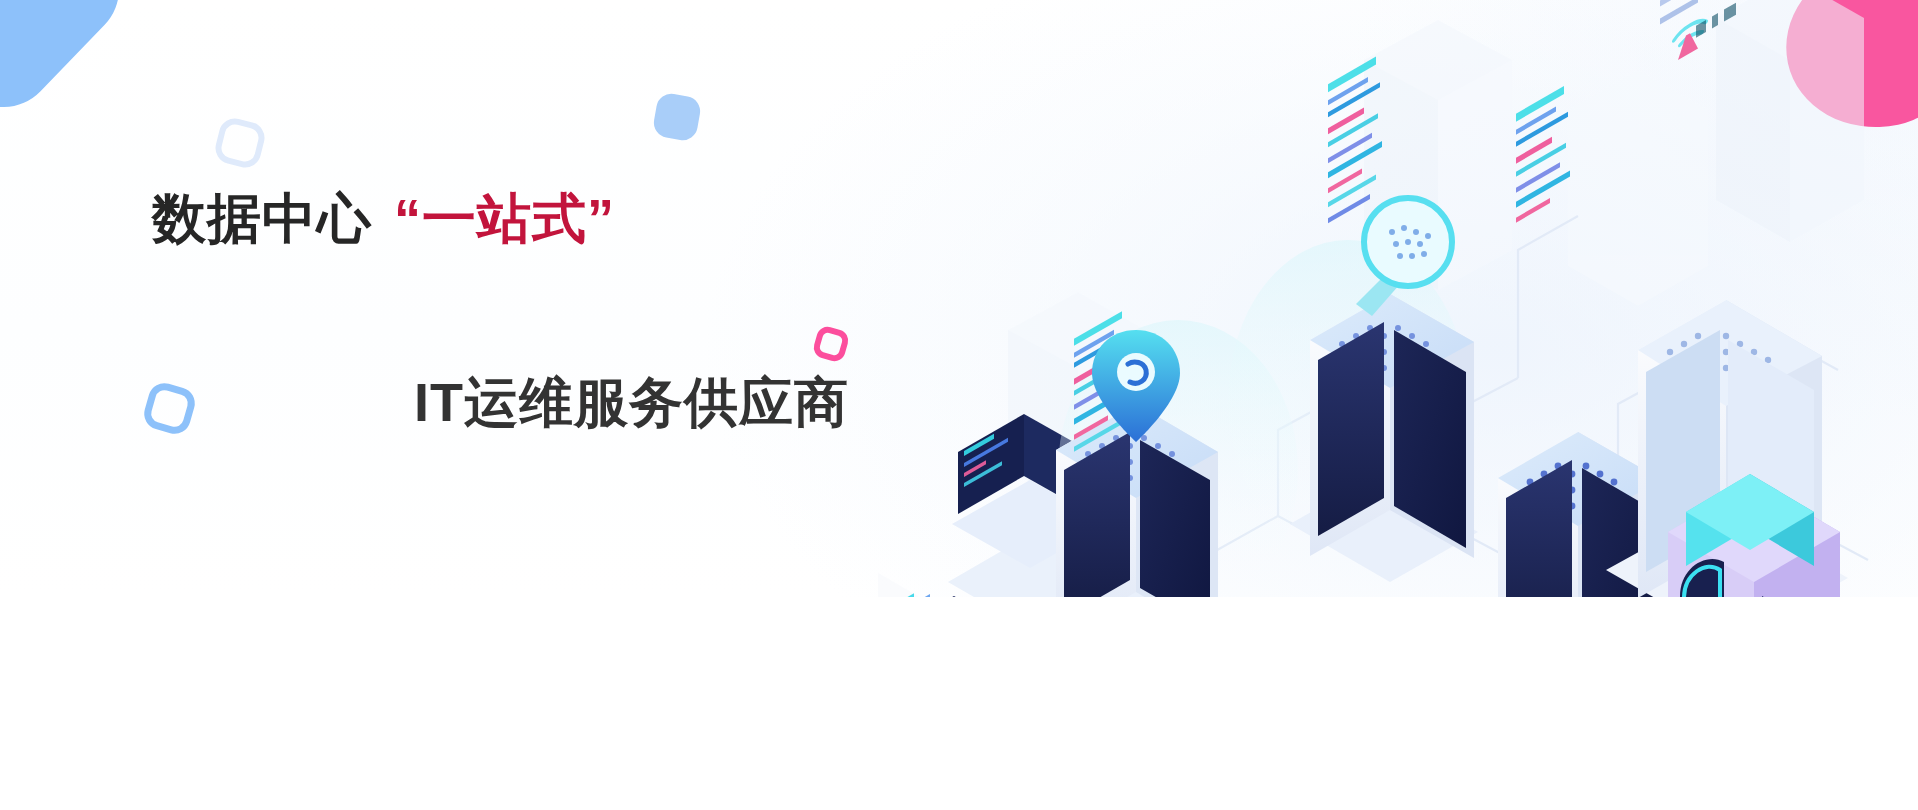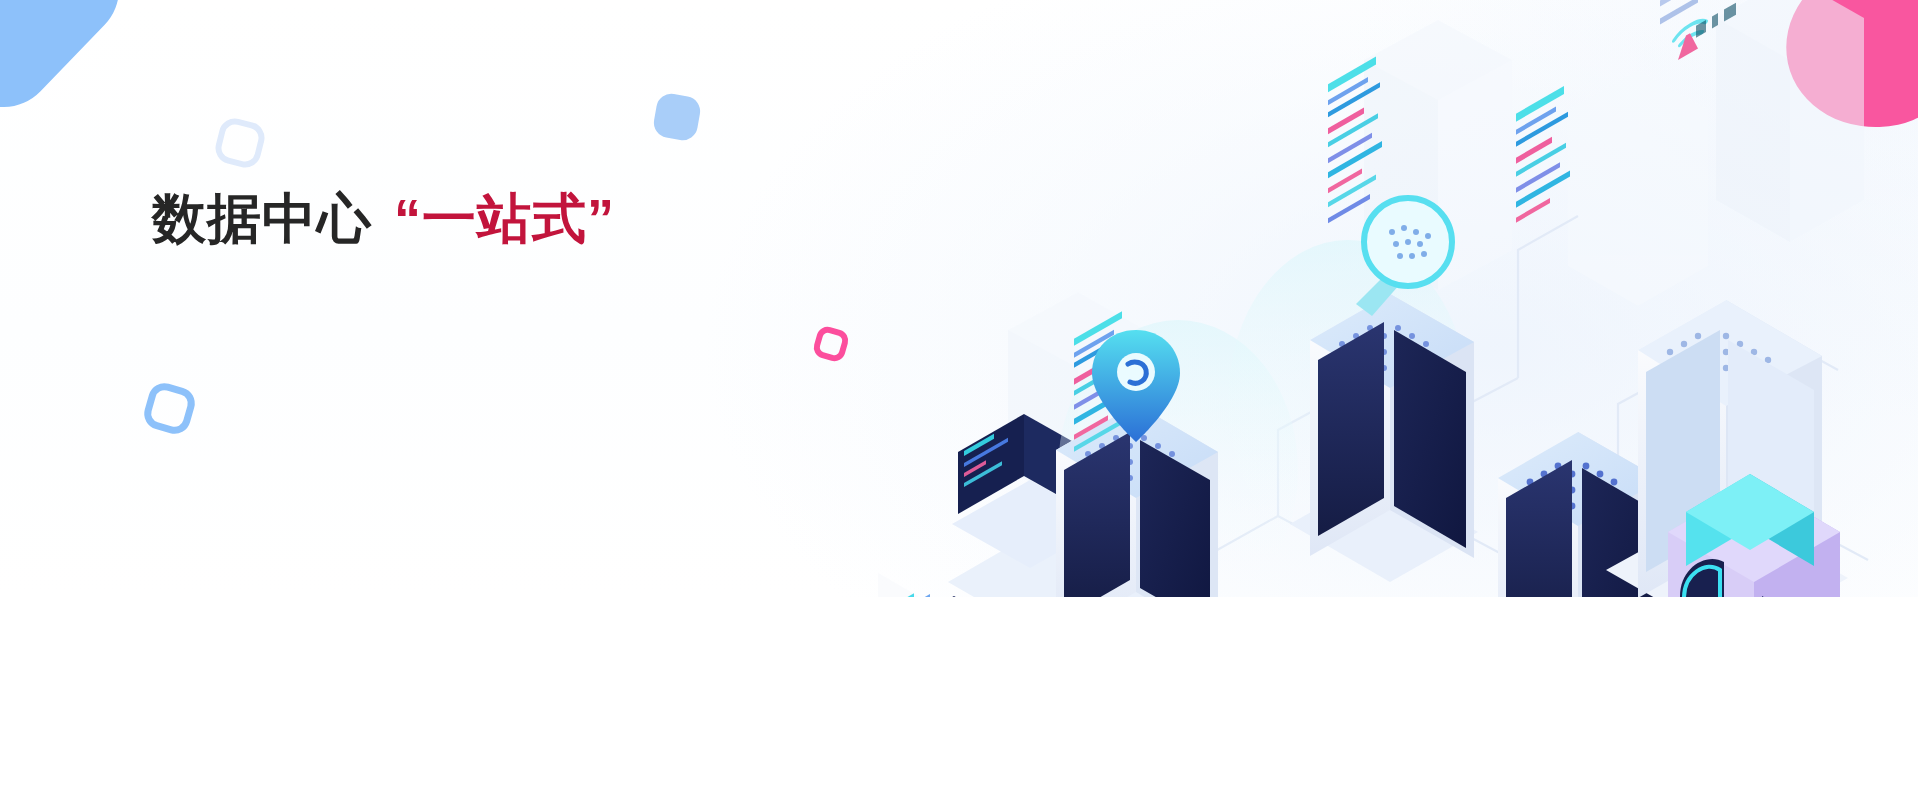--- a/index.html
+++ b/index.html
@@ -550,15 +550,16 @@
   <div class="deco-ring ring-blue-top"></div>
   <div class="deco-ring ring-blue-left"></div>
   <div class="deco-ring ring-pink"></div>
   <div class="dot-blue-fill"></div>
   <div class="edge-pink-bar"></div>
 
   <div class="copy">
     <h1 class="headline-1">
       <span class="part-dark">数据中心</span><span class="part-red">“一站式”</span>
     </h1>
+    <h2 class="headline-2">IT运维服务供应商</h2>
   </div>
 
 </div>
 
 </body></html>

